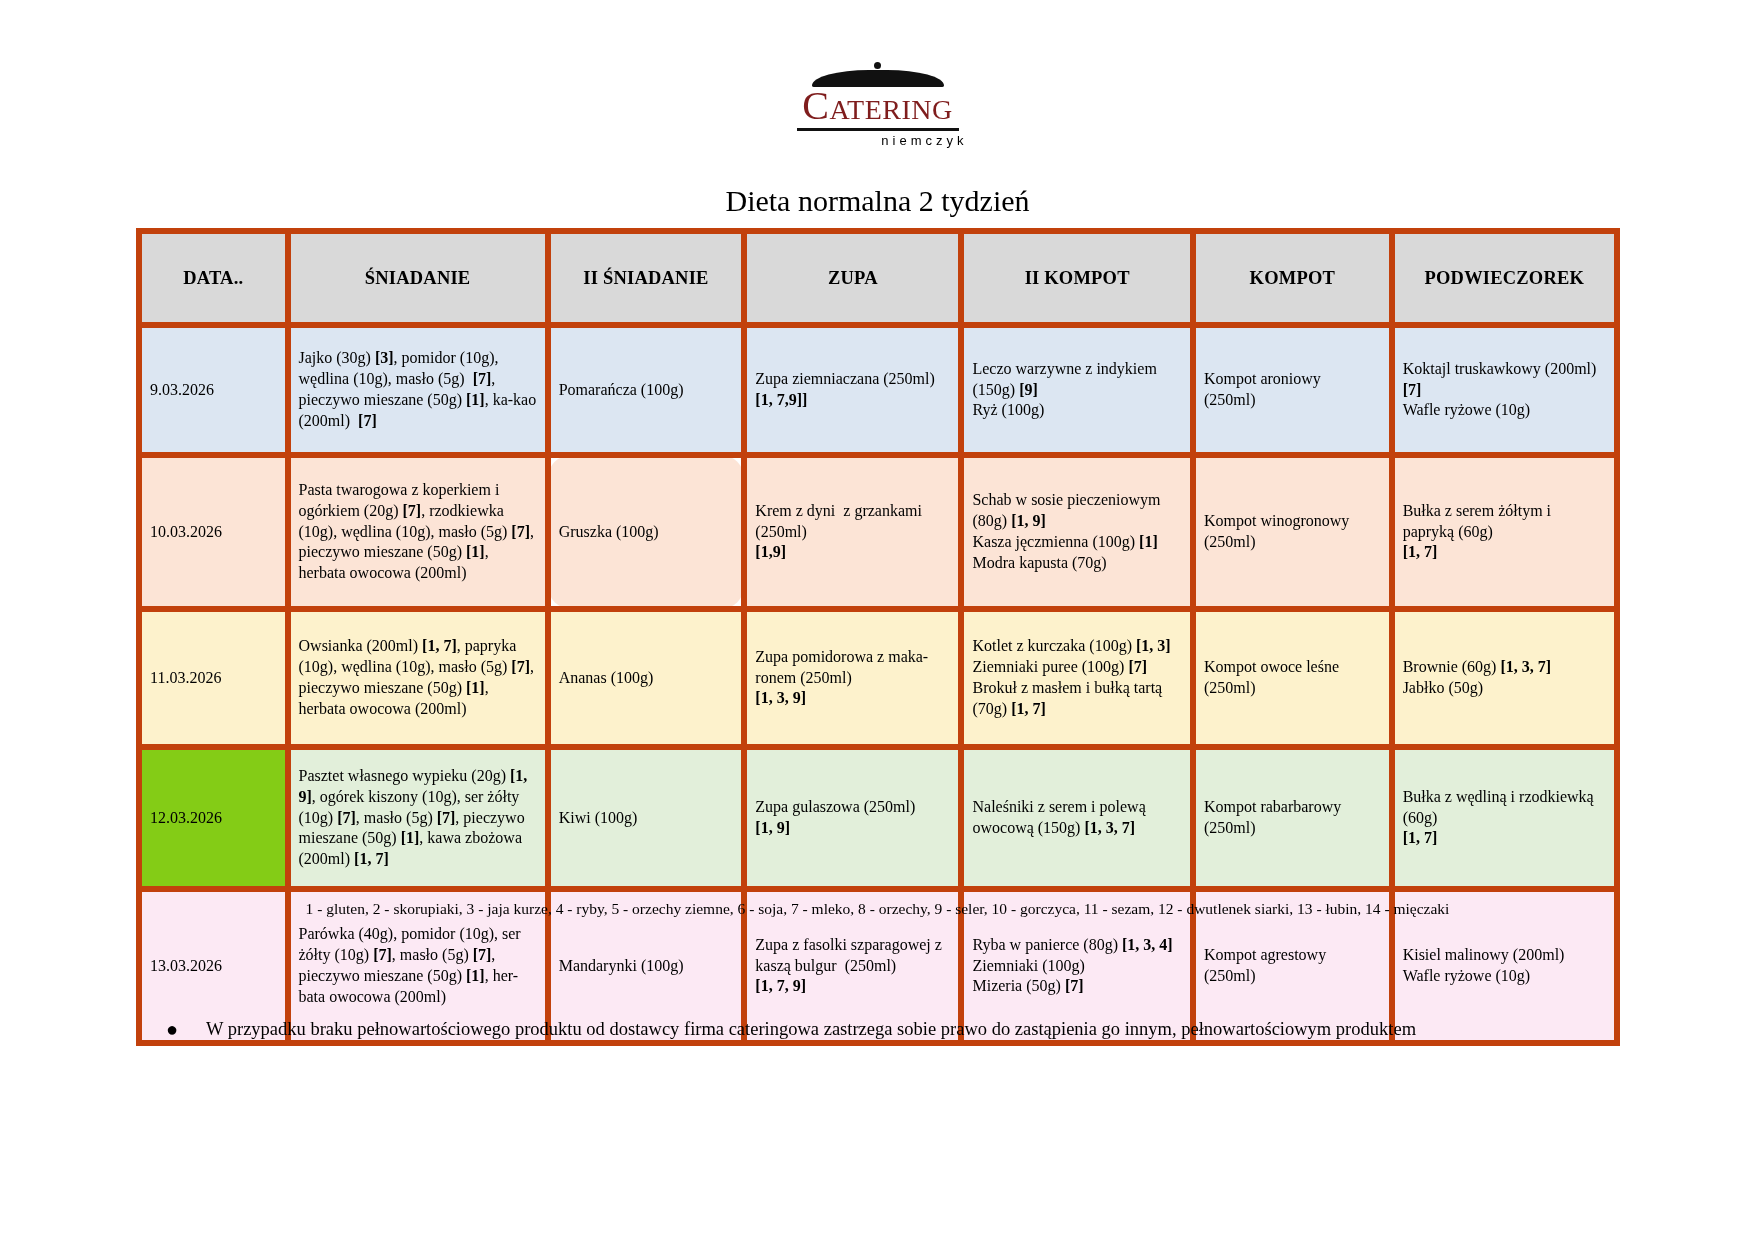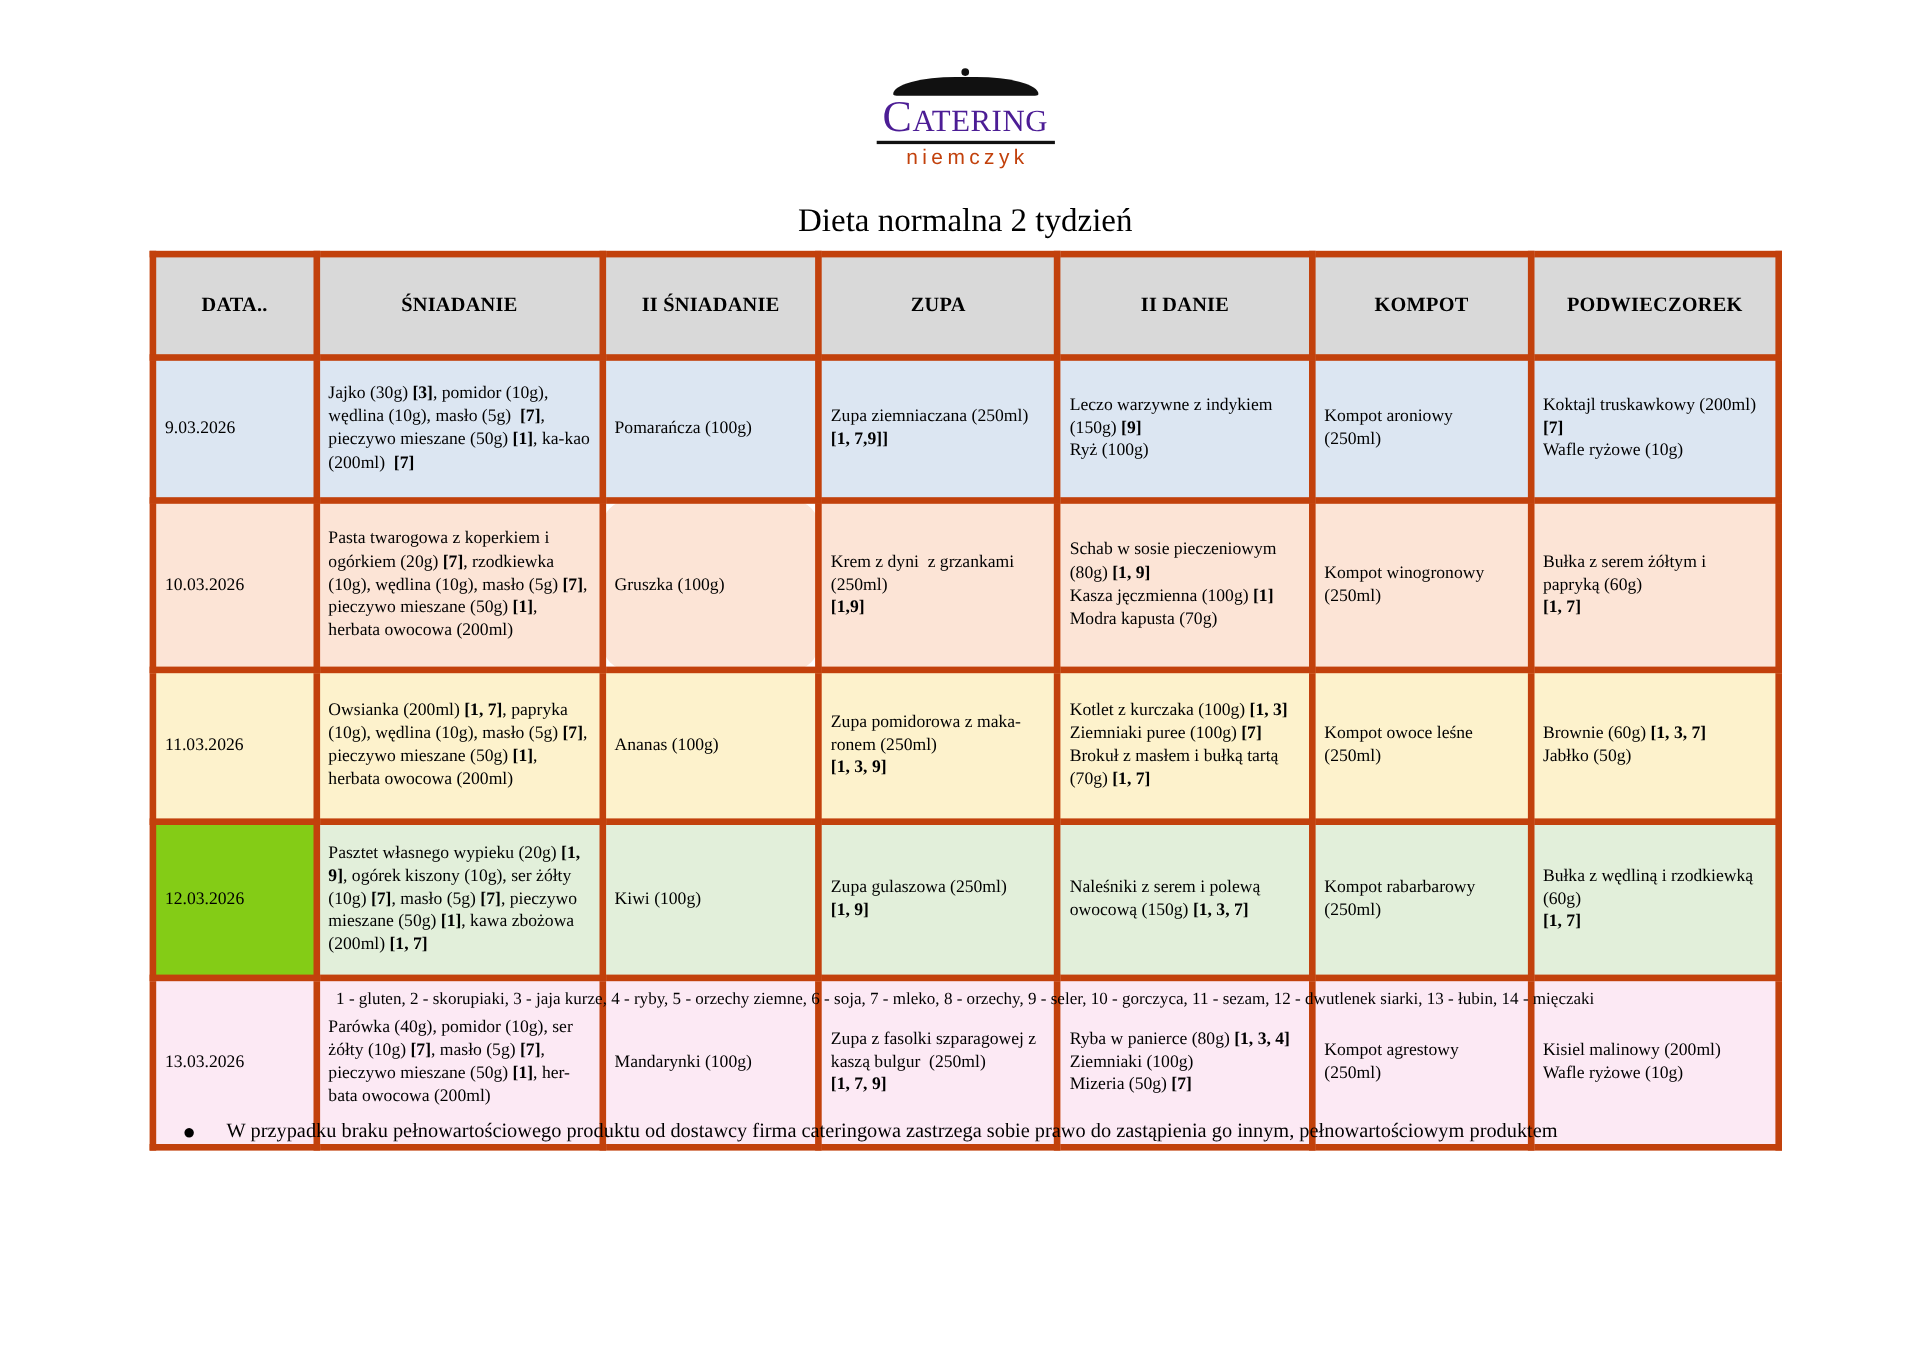--- a/index.html
+++ b/index.html
@@ -42,38 +42,39 @@
     height: 17px;
     margin: 0 auto;
     background: #111;
     border-radius: 110px 110px 6px 6px / 30px 30px 3px 3px;
   }
   .logo-word {
     font-family: "Liberation Serif", "DejaVu Serif", serif;
     font-size: 40px;
     letter-spacing: 0.5px;
     line-height: 1.02;
-    color: #4c1d95;
+    color: #7f1d1d;
     margin-top: -1px;
     font-variant: small-caps;
     font-weight: 400;
     white-space: nowrap;
   }
   .logo-rule {
     width: 162px;
     height: 3px;
     background: #111;
     margin: 1px auto 2px auto;
   }
   .logo-sub {
     font-family: "Liberation Sans", "DejaVu Sans", sans-serif;
-    font-size: 19px;
+    font-size: 13px;
     letter-spacing: 4px;
-    color: #c2410c;
+    color: #000000;
     padding-left: 4px;
+    text-align: right;
   }
 
   
   .doc-title {
     position: absolute;
     top: 183px;
     left: 0;
     width: 100%;
     text-align: center;
     font-size: 30px;
@@ -169,21 +170,21 @@
 
 <div class="doc-title">Dieta normalna 2 tydzień</div>
 
 <table class="menu-table">
   <thead>
     <tr>
       <th class="th-date">DATA..</th>
       <th class="th-sn">ŚNIADANIE</th>
       <th class="th-sn2">II ŚNIADANIE</th>
       <th class="th-zupa">ZUPA</th>
-      <th class="th-danie">II DANIE</th>
+      <th class="th-danie">II KOMPOT</th>
       <th class="th-komp">KOMPOT</th>
       <th class="th-podw">PODWIECZOREK</th>
     </tr>
   </thead>
   <tbody>
     <tr class="row-1">
       <td class="cell-date" style="background: rgb(220, 230, 242);">9.03.2026</td>
       <td class="cell-text" style="background: rgb(220, 230, 242);">Jajko (30g) <b>[3]</b>, pomidor (10g), wędlina (10g), masło (5g)&nbsp; <b>[7]</b>, pieczywo mieszane (50g) <b>[1]</b>, ka-kao (200ml)&nbsp; <b>[7]</b></td>
       <td class="cell-text" style="background: rgb(220, 230, 242);">Pomarańcza (100g)</td>
       <td class="cell-text" style="background: rgb(220, 230, 242);">Zupa ziemniaczana (250ml)<br><b>[1, 7,9]]</b></td>

